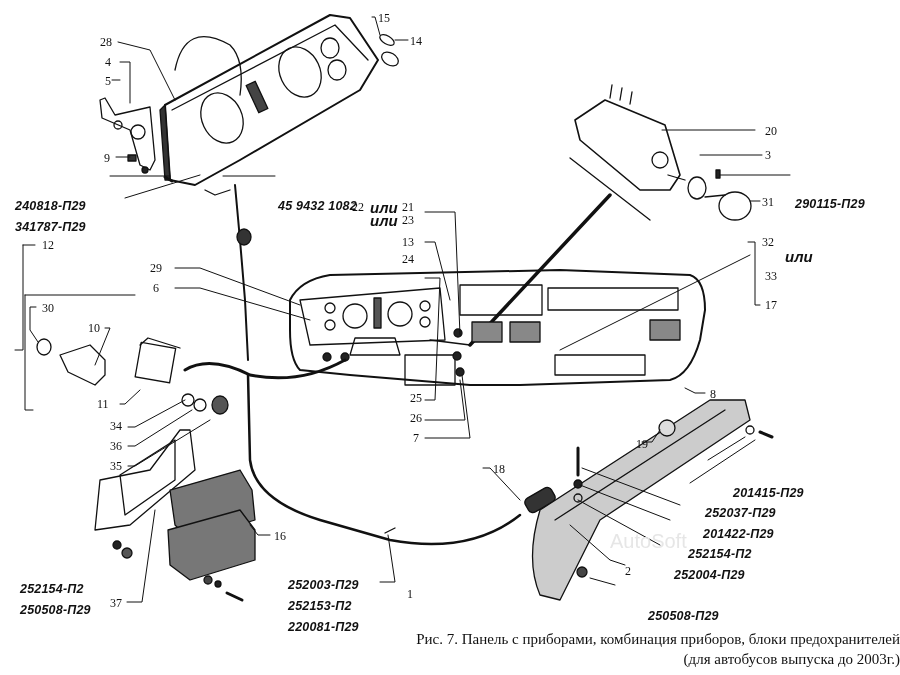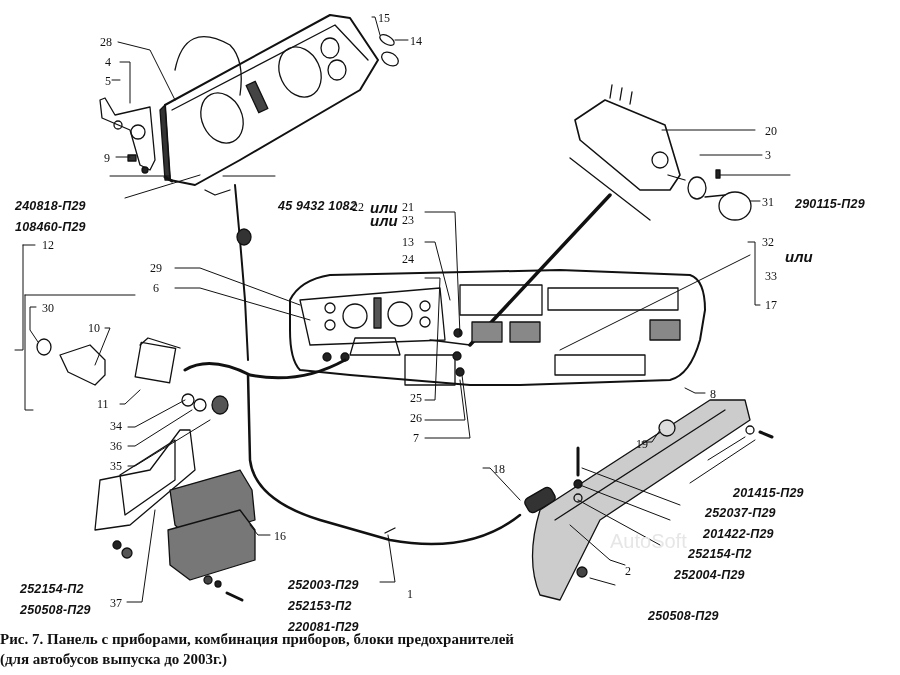--- a/index.html
+++ b/index.html
@@ -1,21 +1,21 @@
 <!DOCTYPE html>
 <html><head>
 <meta charset="utf-8">
 <style>
   html,body{margin:0;padding:0;background:#fff;}
   body{width:900px;height:675px;position:relative;overflow:hidden;font-family:"Liberation Serif",serif;color:#111;}
   #stage{position:absolute;left:0;top:0;width:900px;height:675px;}
   .num{position:absolute;font-family:"Liberation Serif",serif;font-size:12px;color:#111;line-height:1;white-space:nowrap;}
   .code{position:absolute;font-family:"Liberation Sans",sans-serif;font-style:italic;font-weight:bold;font-size:12.5px;color:#111;line-height:1;white-space:nowrap;letter-spacing:0.2px;margin-top:30px;}
   .ili{position:absolute;font-family:"Liberation Sans",sans-serif;font-style:italic;font-weight:bold;font-size:15px;line-height:1;}
-  .caption{position:absolute;left:0;width:900px;text-align:left;font-family:"Liberation Serif",serif;font-weight:bold;font-size:15px;line-height:1;}
+  .caption{position:absolute;left:0;width:900px;text-align:right;font-family:"Liberation Serif",serif;font-weight:normal;font-size:15px;line-height:1;}
   .watermark{position:absolute;left:610px;top:530px;font-family:"Liberation Sans",sans-serif;font-size:20px;color:#e6e6e6;}
 </style>
 </head>
 <body>
 
 <div id="stage">
 <svg width="900" height="675" viewBox="0 0 900 675" style="position:absolute;left:0;top:0;">
   <g fill="none" stroke="#111" stroke-width="1.3" stroke-linejoin="round" stroke-linecap="round">
 
     <g>
@@ -212,21 +212,21 @@
 <span class="num" style="left:493px;top:463px">18</span>
 
 <span class="num" style="left:410px;top:392px">25</span>
 <span class="num" style="left:410px;top:412px">26</span>
 <span class="num" style="left:413px;top:432px">7</span>
 <span class="num" style="left:710px;top:388px">8</span>
 <span class="num" style="left:636px;top:438px">19</span>
 <span class="num" style="left:625px;top:565px">2</span>
 
 <span class="code" style="left:15px;top:170px">240818-П29</span>
-<span class="code" style="left:15px;top:191px">108460-П29</span>
+<span class="code" style="left:15px;top:191px">341787-П29</span>
 <span class="code" style="left:278px;top:170px">45 9432 1082</span>
 <span class="code" style="left:795px;top:168px">290115-П29</span>
 <span class="code" style="left:20px;top:553px">252154-П2</span>
 <span class="code" style="left:20px;top:574px">250508-П29</span>
 <span class="code" style="left:288px;top:549px">252003-П29</span>
 <span class="code" style="left:288px;top:570px">252153-П2</span>
 <span class="code" style="left:288px;top:591px">220081-П29</span>
 <span class="code" style="left:733px;top:457px">201415-П29</span>
 <span class="code" style="left:705px;top:477px">252037-П29</span>
 <span class="code" style="left:703px;top:498px">201422-П29</span>

